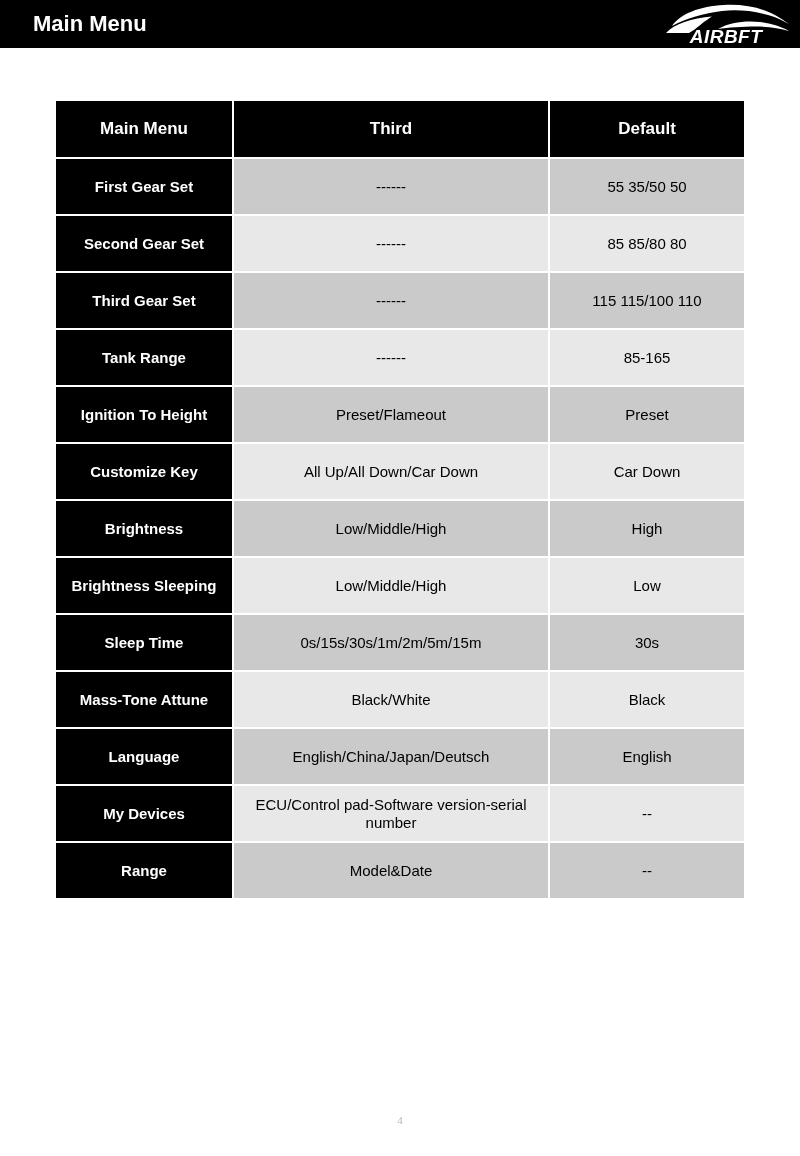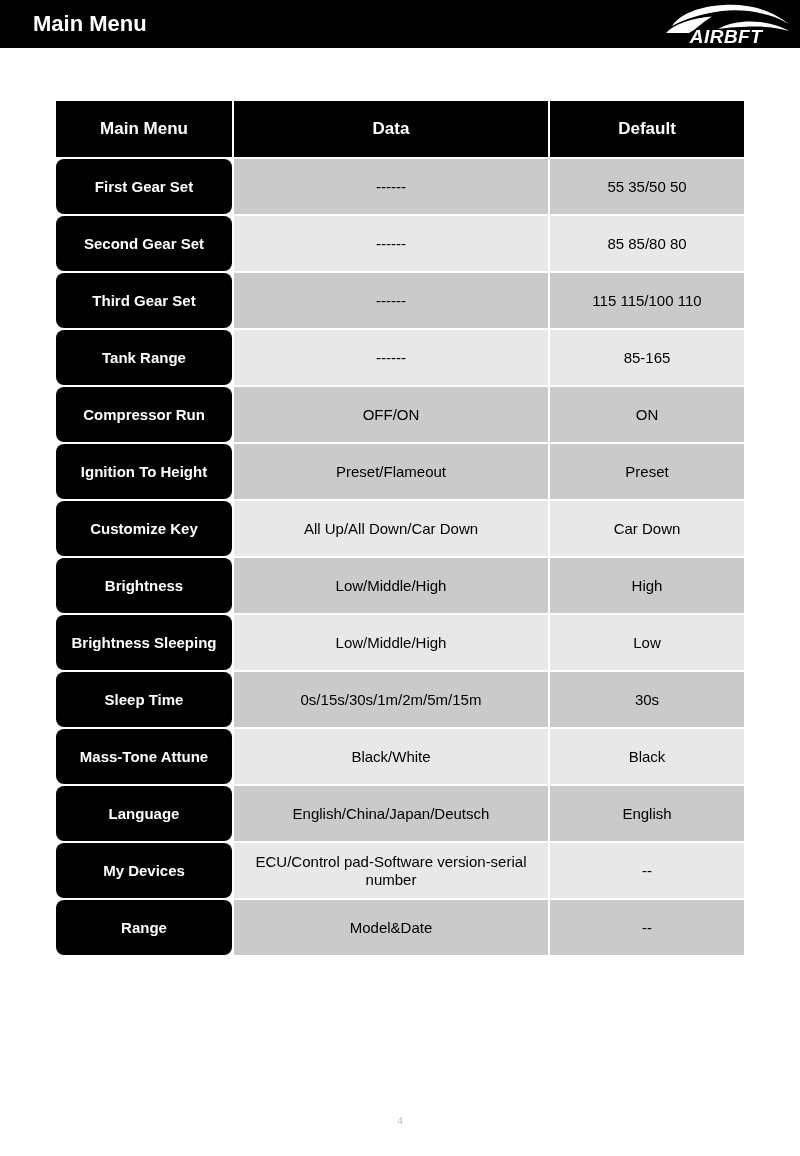--- a/index.html
+++ b/index.html
@@ -78,21 +78,20 @@
   }
 
   
   td.label-cell {
     background: #000000;
     color: #ffffff;
     font-size: 15px;
     font-weight: bold;
     height: 55px;
     line-height: 1.15;
-    border-radius: 8px;
   }
 
   
   td.value-cell {
     color: #000000;
     font-size: 15px;
     font-weight: normal;
     height: 55px;
     line-height: 1.2;
   }
@@ -135,21 +134,21 @@
 <div class="table-wrap">
   <table class="spec-table">
     <colgroup>
       <col class="c-label">
         <col class="c-data">
         <col class="c-def">
     </colgroup>
     <thead>
       <tr class="head-row">
         <th>Main Menu</th>
-        <th>Data</th>
+        <th>Third</th>
         <th>Default</th>
       </tr>
     </thead>
     <tbody id="table-body">
         <tr class="shade-dark">
           <td class="label-cell">First Gear Set</td>
           <td class="value-cell">------</td>
           <td class="value-cell">55 35/50 50</td>
         </tr>
         <tr class="shade-light">
@@ -161,25 +160,20 @@
           <td class="label-cell">Third Gear Set</td>
           <td class="value-cell">------</td>
           <td class="value-cell">115 115/100 110</td>
         </tr>
         <tr class="shade-light">
           <td class="label-cell">Tank Range</td>
           <td class="value-cell">------</td>
           <td class="value-cell">85-165</td>
         </tr>
         <tr class="shade-dark">
-          <td class="label-cell">Compressor Run</td>
-          <td class="value-cell">OFF/ON</td>
-          <td class="value-cell">ON</td>
-        </tr>
-        <tr class="shade-dark">
           <td class="label-cell">Ignition To Height</td>
           <td class="value-cell">Preset/Flameout</td>
           <td class="value-cell">Preset</td>
         </tr>
         <tr class="shade-light">
           <td class="label-cell">Customize Key</td>
           <td class="value-cell">All Up/All Down/Car Down</td>
           <td class="value-cell">Car Down</td>
         </tr>
         <tr class="shade-dark">

